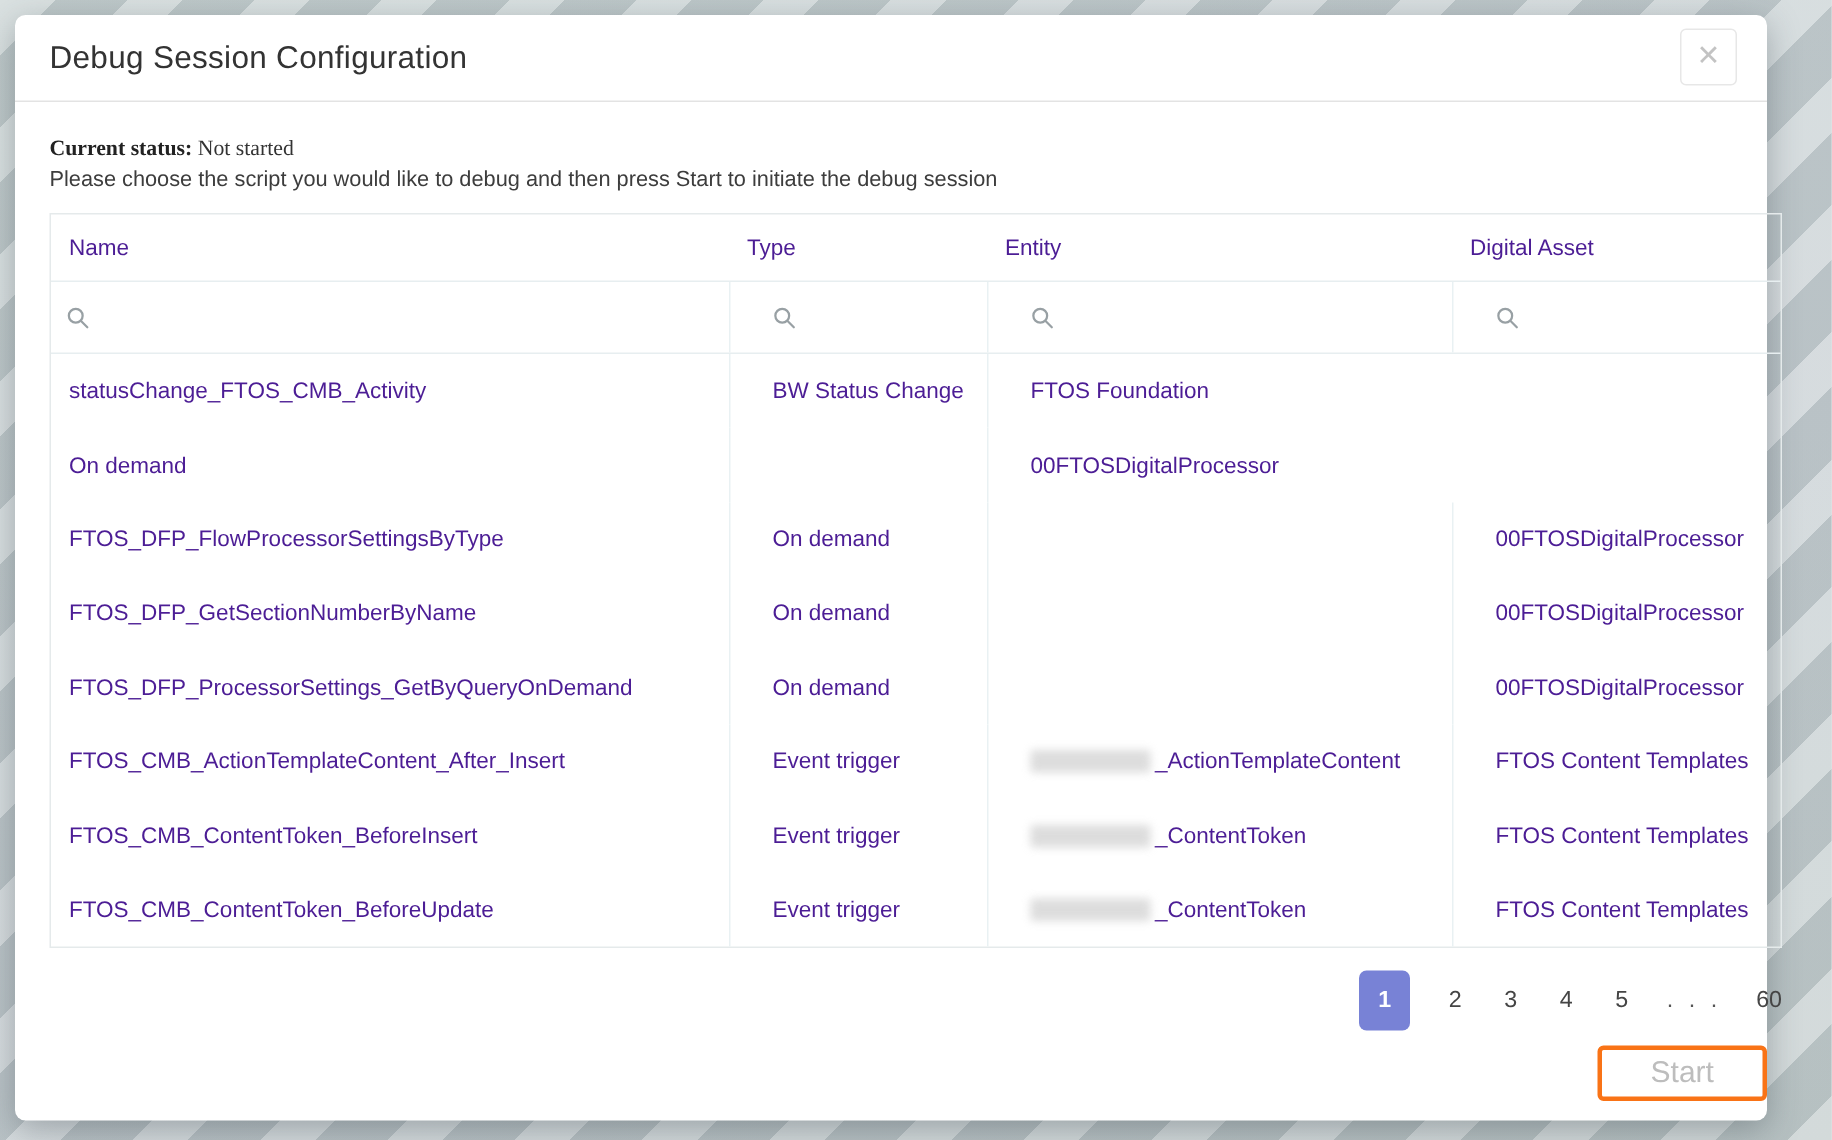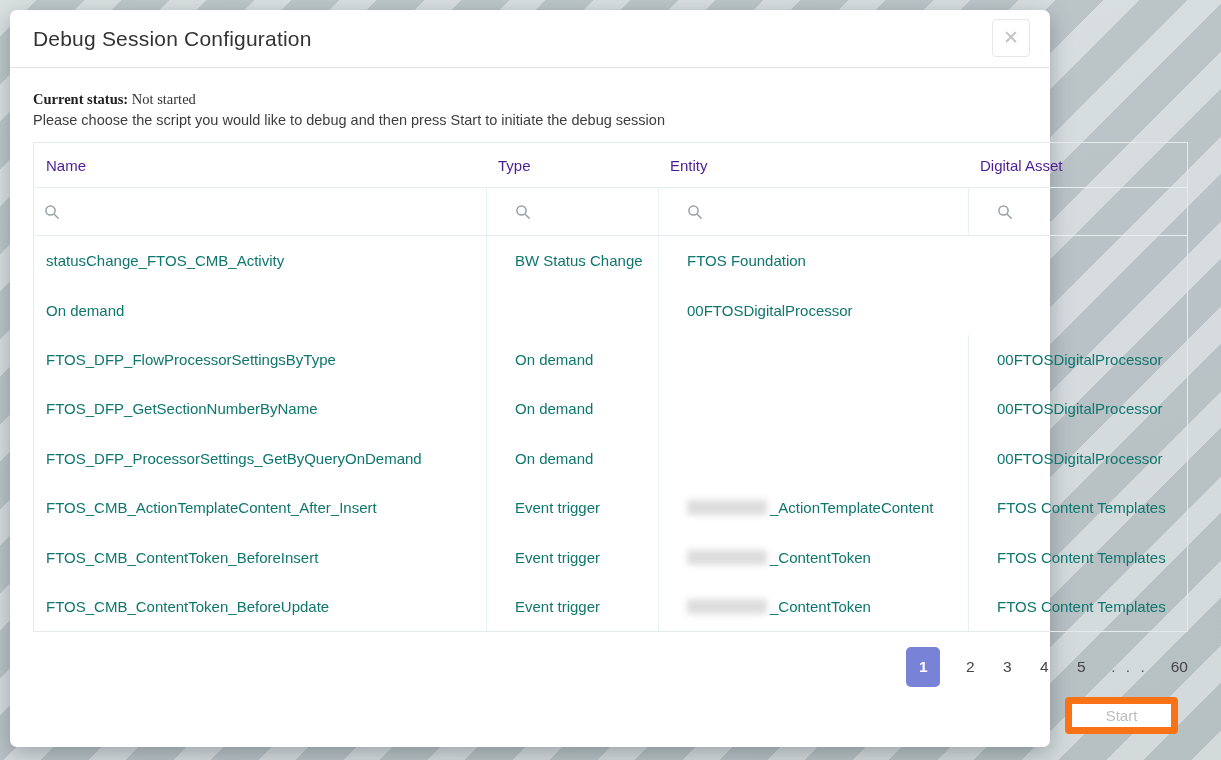--- a/index.html
+++ b/index.html
@@ -6,21 +6,21 @@
   html,body { width:1221px; height:760px; overflow:hidden; }
   body {
     font-family:"Liberation Sans", sans-serif;
     background-color:#c9d1d3;
     background-image:
       repeating-linear-gradient(135deg, rgba(255,255,255,0.28) 0 26px, rgba(140,152,156,0.22) 26px 60px),
       linear-gradient(160deg, #ccd6d6 0%, #c6ced2 60%, #c2cccc 100%);
     position:relative;
   }
   .modal {
-    position:absolute; left:10px; top:10px; width:1040px; height:737px;
+    position:absolute; left:10px; top:10px; width:1168px; height:737px;
     background:#ffffff; border-radius:7px;
     box-shadow:0 6px 22px rgba(50,60,70,0.35);
   }
   .modal-header {
     height:58px; display:flex; align-items:center;
     padding:0 23px; border-bottom:1px solid #e3e3e3; position:relative;
   }
   .modal-title { font-size:21px; color:#333; letter-spacing:0.2px; }
   .close-btn {
     position:absolute; right:20px; top:9px; width:38px; height:38px;
@@ -37,39 +37,39 @@
   .t-row { display:grid; grid-template-columns:452px 172px 310px 1fr; }
   .t-head .cell { height:44px; display:flex; align-items:center; padding:0 12px;
     color:#4c1d95; font-size:15px; }
   .t-search { border-top:1px solid #e7eef0; border-bottom:1px solid #e7eef0; }
   .t-search .cell { height:47px; display:flex; align-items:center; padding:0 10px; gap:7px; }
   .t-search .cell + .cell, .t-body .cell + .cell { border-left:1px solid #e9f1f3;padding-left:28px; }
   .search-input { border:none; outline:none; flex:1; font-size:14px;
     font-family:"Liberation Sans", sans-serif; color:#444; background:transparent; min-width:0; }
   .search-icon { width:16px; height:16px; flex:0 0 auto; display:block; }
   .t-body .cell { height:49.4px; display:flex; align-items:center; padding:0 12px;
-    font-size:15px; color:#0f766e; white-space:nowrap; overflow:hidden; }
+    font-size:15px; color:#4c1d95; white-space:nowrap; overflow:hidden; }
   .redacted {
     display:inline-block; width:80px; height:15px; margin-right:3px;
     background:#c6c6c6; border-radius:2px; filter:blur(3px); opacity:0.6;
   }
   .pagination {
     width:1155px; margin-top:15px; display:flex; justify-content:flex-end;
     align-items:center; gap:23px;
   }
   .page-item { font-size:15.5px; color:#454545; min-width:14px; text-align:center; cursor:pointer; }
   .page-item.active {
     width:34px; height:40px; line-height:40px; border-radius:5px;
     background:#7882d6; color:#ffffff; font-weight:bold;
   }
   .page-item.ellipsis { letter-spacing:3px; color:#555; cursor:default; }
   .footer-actions { width:1145px; margin-top:10px; display:flex; justify-content:flex-end; }
   .start-btn {
-    width:113px; height:37px; border:7px solid #f97316; border-radius:4px;
-    background:#fff; color:#bdbdbd; font-size:15px;
+    width:113px; height:37px; border:3px solid #f97316; border-radius:4px;
+    background:#fff; color:#bdbdbd; font-size:20px;
     font-family:"Liberation Sans", sans-serif; cursor:default;
   }
 </style>
 </head>
 <body>
 
 <div class="modal">
   <div class="modal-header">
     <div class="modal-title">Debug Session Configuration</div>
     <div class="close-btn">✕</div>

